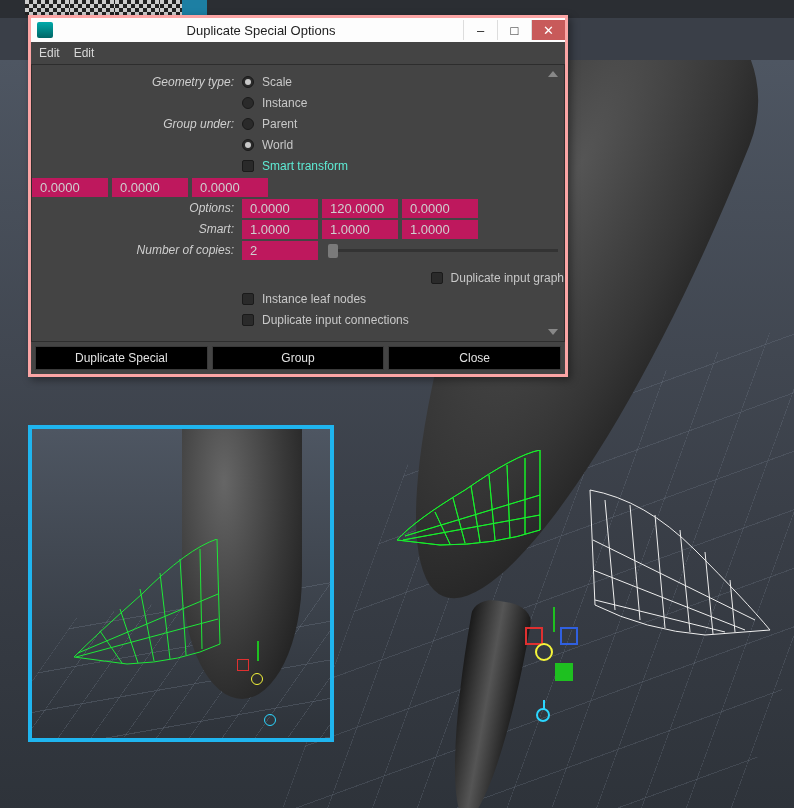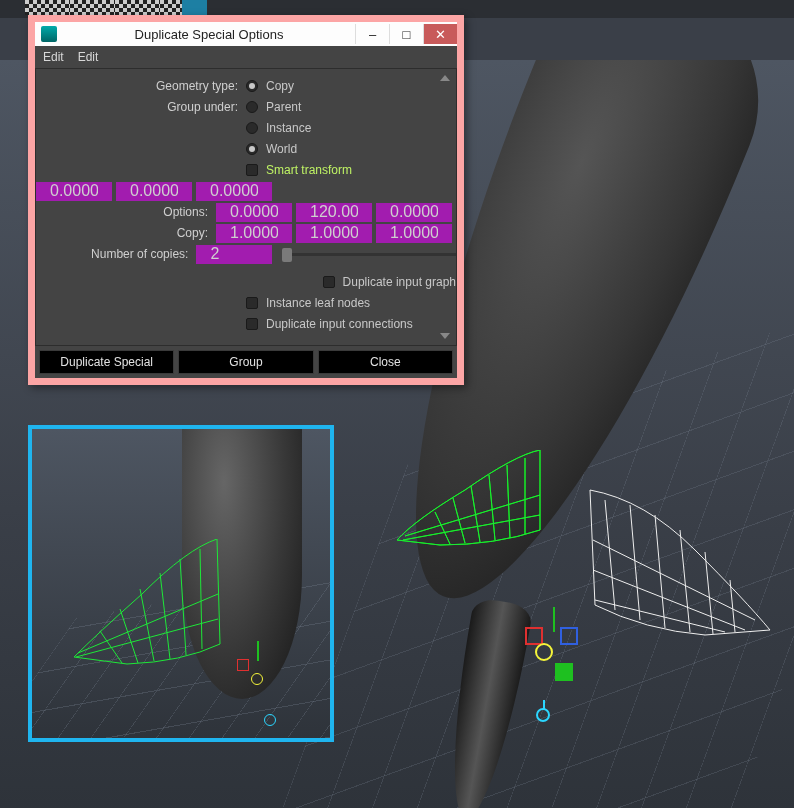--- a/index.html
+++ b/index.html
@@ -72,53 +72,53 @@
   .inset .mini-fin{position:absolute; top:110px; left:40px; width:150px;height:130px;}
   .inset .mini-manip{position:absolute;top:230px;left:205px;width:40px;height:40px;}
   .inset .mini-manip .msq{position:absolute;width:12px;height:12px;}
   .inset .mini-manip .mr{border:1.5px solid #e03030;top:0;left:0;}
   .inset .mini-manip .mg{background:#1ec020;width:2px;height:20px;top:-18px;left:20px;}
   .inset .mini-manip .mc{border:1.5px solid #f5f53a;border-radius:50%;top:14px;left:14px;}
   .inset .mp{position:absolute;top:285px;left:232px;width:12px;height:12px;border:1.5px solid #2bd6ff;border-radius:50%;}
 
   
   .dialog {
-    position:absolute; top:15px; left:28px; width:436px;
-    background:#444444; border:7px solid #fca5a5;
+    position:absolute; top:15px; left:28px; width:540px;
+    background:#444444; border:3px solid #fca5a5;
     box-shadow: 3px 3px 8px rgba(0,0,0,0.4);
     font-size:12px; color:#c8c8c8;
   }
   .titlebar {
     height:24px; background:#fdfdfd; display:flex; align-items:center;
     color:#222; font-size:13px; position:relative;
   }
   .titlebar .app-icon{width:16px;height:16px;margin:0 6px;background:linear-gradient(#0aa,#066);border-radius:2px;}
   .titlebar .title{flex:1;text-align:center;}
   .titlebar .winbtns{display:flex;}
   .titlebar .winbtn{width:34px;height:20px;margin-left:0;display:flex;align-items:center;justify-content:center;border-left:1px solid #ddd;}
   .titlebar .winbtn.close{background:#c85a5a;color:#fff;}
   .menubar{height:22px;background:#444;padding:4px 8px;display:flex;gap:14px;align-items:center;}
   .menubar span{color:#d8d8d8;}
   .form-body{background:#444;border:1px solid #2d2d2d;margin:0;position:relative;padding:6px 0 10px 0;}
   .form-row{display:flex;align-items:center;height:20px;margin:1px 0;}
-  .form-row .lbl{width:210px;text-align:right;padding-right:8px;color:#cfcfcf;}
+  .form-row .lbl{width:210px;text-align:right;padding-right:8px;color:#cfcfcf;font-style:italic;}
   .radio,.check{width:12px;height:12px;border-radius:50%;background:#2a2a2a;border:1px solid #1a1a1a;margin-right:8px;display:inline-block;position:relative;}
   .radio.checked:after{content:'';position:absolute;top:2px;left:2px;width:6px;height:6px;border-radius:50%;background:#c8c8c8;}
   .check{border-radius:2px;}
-  .num-input{width:76px;height:19px;background:#a21caf;border:none;color:#cfcfcf;padding:0 14px;margin-right:4px;font-size:16px;}
+  .num-input{width:76px;height:19px;background:#be185d;border:none;color:#cfcfcf;padding:0 8px;margin-right:4px;font-size:13px;}
   .slider-track{width:230px;height:3px;background:#333;position:relative;margin-left:6px;}
   .slider-thumb{position:absolute;top:-5px;left:0;width:10px;height:14px;background:#7a7a7a;border-radius:2px;}
   .scroll-affordance{position:absolute;right:4px;width:14px;display:flex;flex-direction:column;align-items:center;}
   .scroll-up{top:6px;} .scroll-dn{bottom:6px;}
   .scroll-affordance .arrow{width:0;height:0;border-left:5px solid transparent;border-right:5px solid transparent;}
   .scroll-up .arrow{border-bottom:6px solid #888;}
   .scroll-dn .arrow{border-top:6px solid #888;}
   .bottom-buttons{display:flex;gap:4px;padding:4px;}
   .bottom-buttons .btn{flex:1;height:24px;background:#000000;border:1px solid #3a3a3a;color:#e2e2e2;display:flex;align-items:center;justify-content:center;font-size:12px;cursor:pointer;}
-  .disabled-text{color:#bef264;}
+  .disabled-text{color:#5eead4;}
   
   .corner-glyph{position:absolute;top:58px;left:8px;color:#1fb3e8;font-size:18px;font-weight:bold;}
 </style>
 </head>
 <body>
 
 <div class="top-strip">
   <div class="thumb t1"></div>
   <div class="thumb t2"></div>
   <div class="thumb t3"></div>
@@ -212,33 +212,33 @@
     <div class="scroll-affordance scroll-up">
         <div class="arrow"></div>
       </div>
     <div class="scroll-affordance scroll-dn">
         <div class="arrow"></div>
       </div>
 
     <div class="form-row">
       <div class="lbl">Geometry type:</div>
       <span class="radio checked"></span>
-      <span>Copy</span>
-    </div>
+      <span>Scale</span>
+    </div>
+    <div class="form-row">
+      <div class="lbl"></div>
+      <span class="radio"></span>
+      <span>Instance</span>
+    </div>
+
     <div class="form-row">
       <div class="lbl">Group under:</div>
       <span class="radio"></span>
       <span>Parent</span>
     </div>
-
-    <div class="form-row">
-      <div class="lbl"></div>
-      <span class="radio"></span>
-      <span>Instance</span>
-    </div>
     <div class="form-row">
       <div class="lbl"></div>
       <span class="radio checked"></span>
       <span>World</span>
     </div>
 
     <div class="form-row">
       <div class="lbl"></div>
       <span class="check"></span>
       <span class="disabled-text">Smart transform</span>
@@ -249,21 +249,21 @@
       <input class="num-input" value="0.0000" style="">
       <input class="num-input" value="0.0000" style="">
     </div>
     <div class="form-row">
       <div class="lbl">Options:</div>
       <input class="num-input" value="0.0000" style="">
       <input class="num-input" value="120.0000" style="">
       <input class="num-input" value="0.0000" style="">
     </div>
     <div class="form-row">
-      <div class="lbl">Copy:</div>
+      <div class="lbl">Smart:</div>
       <input class="num-input" value="1.0000" style="">
       <input class="num-input" value="1.0000" style="">
       <input class="num-input" value="1.0000" style="">
     </div>
     <div class="form-row">
       <div class="lbl">Number of copies:</div>
       <input class="num-input" value="2" style="">
       <div class="slider-track">
           <div class="slider-thumb"></div>
         </div>

